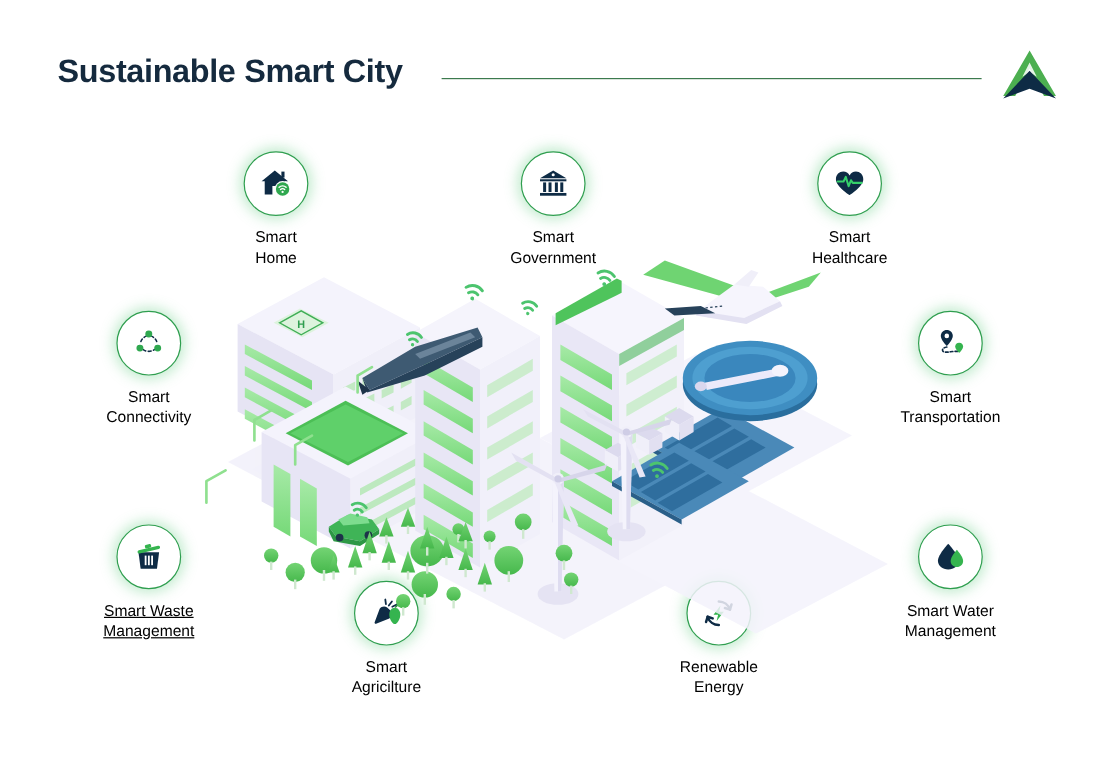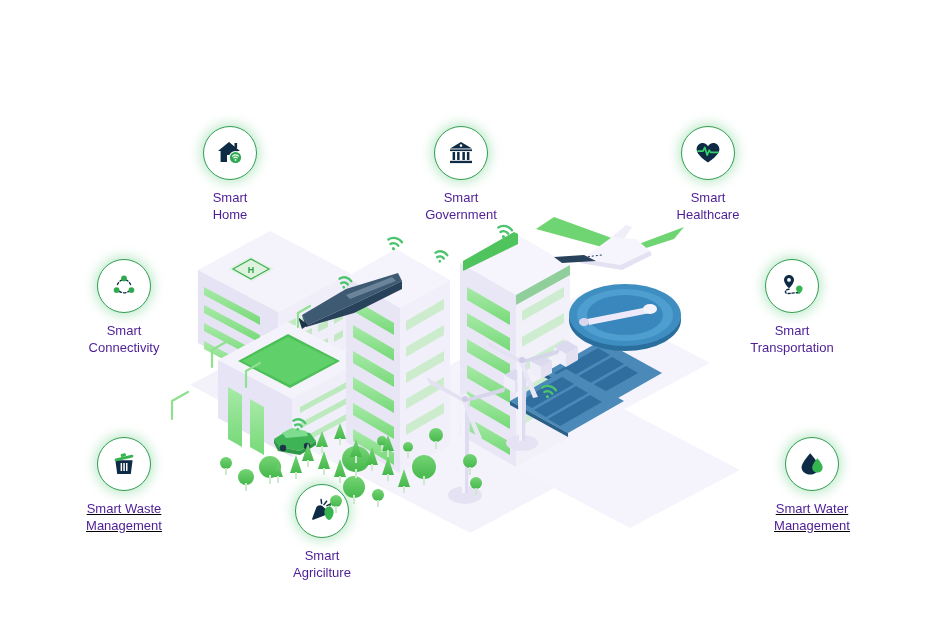--- a/index.html
+++ b/index.html
@@ -31,33 +31,44 @@
     width:52px;height:52px;border-radius:50%;
     border:1.4px solid #2f9e4f;background:#ffffff;
     margin:0 auto;
     box-shadow:0 0 11px 3px rgba(76,196,110,0.34);
     display:flex;align-items:center;justify-content:center;
     position:relative;
   }
   .circle svg{display:block;}
   .label{
     margin-top:9px;
-    font-size:13px;line-height:17px;color:#4c1d95;
+    font-size:13px;line-height:17px;color:#000000;
     white-space:pre-line;
   }
 
   
   .illus{position:absolute;left:150px;top:195px;width:640px;height:360px;}
   .illus svg{display:block;}
 </style>
 </head>
 <body>
 
 <div class="stage">
 
+  <div class="header">
+    <div class="title">Sustainable Smart City</div>
+    <div class="rule"></div>
+    <div class="logo">
+      <svg width="48" height="44" viewBox="0 0 48 44">
+        <path d="M24 2 L46 40 L36 40 L24 17 L12 40 L2 40 Z" fill="#4caf50"></path>
+        <path d="M24 12 L30 24 L24 20 L18 24 Z" fill="#ffffff" opacity="0.85"></path>
+        <path d="M24 19 L46 42 L24 34 L2 42 Z" fill="#0e2b45"></path>
+      </svg>
+    </div>
+  </div>
 
   <div class="node" style="left:190px;top:126px;width:80px;">
     <div class="circle">
       <svg width="28" height="28" viewBox="0 0 28 28">
         <path d="M13 3 L24 12 L21.4 12 L21.4 23 L15 23 L15 16 L11 16 L11 23 L4.6 23 L4.6 12 L2 12 Z" fill="#0e2b45"></path>
         <rect x="18.5" y="4" width="2.6" height="5" fill="#0e2b45"></rect>
         <circle cx="19.5" cy="18.5" r="6.6" fill="#ffffff"></circle>
         <circle cx="19.5" cy="18.5" r="5.6" fill="#2fa84f"></circle>
         <path d="M16.6 17.1 a4.1 4.1 0 0 1 5.8 0" stroke="#ffffff" stroke-width="1.2" fill="none" stroke-linecap="round"></path>
         <path d="M17.8 18.9 a2.4 2.4 0 0 1 3.4 0" stroke="#ffffff" stroke-width="1.2" fill="none" stroke-linecap="round"></path>
@@ -134,21 +145,21 @@
         <g transform="rotate(-13 14 8)">
           <rect x="4.4" y="6.6" width="19.2" height="2.8" rx="1.4" fill="#35b44f"></rect>
           <rect x="11.4" y="3.6" width="5.2" height="3" rx="1" fill="#35b44f"></rect>
         </g>
       </svg>
     </div>
     <div class="label">Smart Waste
 Management</div>
   </div>
 
-  <div class="node" style="left:751px;top:437px;width:122px;text-decoration:underline;">
+  <div class="node" style="left:731px;top:437px;width:122px;">
     <div class="circle">
       <svg width="28" height="28" viewBox="0 0 28 28">
         <path d="M12.2 3.2 C12.2 3.2 3.6 12.4 3.6 17.3 C3.6 21.6 7.4 24.6 12.2 24.6 C17 24.6 20.8 21.6 20.8 17.3 C20.8 12.4 12.2 3.2 12.2 3.2 Z" fill="#0e2b45"></path>
         <path d="M19.4 8.2 C19.4 8.2 14.2 14 14.2 17.4 C14.2 20.4 16.5 22.4 19.4 22.4 C22.3 22.4 24.6 20.4 24.6 17.4 C24.6 14 19.4 8.2 19.4 8.2 Z" fill="#35b44f"></path>
       </svg>
     </div>
     <div class="label">Smart Water
 Management</div>
   </div>
 
@@ -158,20 +169,33 @@
         <path d="M14.6 9.2 C12.4 7.6 9.8 8.4 8.4 10.2 L4.2 21.6 C3.9 22.4 4.6 23.1 5.4 22.8 L16.4 18.4 C18.4 17 19.2 14.2 17.6 12 Z" fill="#0e2b45"></path>
         <path d="M16 7.6 L18.6 4.2 M18.9 8.6 L22.6 6.8 M13.6 6.4 L13.1 2.6" stroke="#0e2b45" stroke-width="1.5" stroke-linecap="round"></path>
         <path d="M21 9.4 C18.4 9.4 16.4 11.8 16.4 15 C16.4 18.8 19 23 21 23 C23 23 25.6 18.8 25.6 15 C25.6 11.8 23.6 9.4 21 9.4 Z" fill="#35b44f"></path>
         <path d="M21 9.6 C21 8 22.2 6.6 23.8 6.3 C23.9 7.9 22.7 9.4 21 9.6 Z" fill="#2b8f3f"></path>
       </svg>
     </div>
     <div class="label">Smart
 Agricilture</div>
   </div>
 
+  <div class="node" style="left:541px;top:484px;width:116px;">
+    <div class="circle">
+      <svg width="28" height="28" viewBox="0 0 28 28">
+        <path d="M14 4.2 A9.8 9.8 0 0 1 23.3 11" stroke="#0e2b45" stroke-width="2.1" fill="none" stroke-linecap="round"></path>
+        <path d="M14 23.8 A9.8 9.8 0 0 1 4.7 17" stroke="#0e2b45" stroke-width="2.1" fill="none" stroke-linecap="round"></path>
+        <path d="M23.3 11 L24.6 6.7 M23.3 11 L19.1 9.7" stroke="#0e2b45" stroke-width="2.1" fill="none" stroke-linecap="round"></path>
+        <path d="M4.7 17 L3.4 21.3 M4.7 17 L8.9 18.3" stroke="#0e2b45" stroke-width="2.1" fill="none" stroke-linecap="round"></path>
+        <path d="M15.4 7.6 L9.6 15.2 L13.4 15.2 L12.2 20.6 L18.2 12.8 L14.3 12.8 Z" fill="#35b44f"></path>
+      </svg>
+    </div>
+    <div class="label">Renewable
+Energy</div>
+  </div>
 
   <div class="illus">
     <svg width="640" height="360" viewBox="0 0 640 360">
       <defs>
         <linearGradient id="gBand" x1="0" y1="0" x2="0" y2="1">
           <stop offset="0" stop-color="#a8eaa8"></stop>
             <stop offset="1" stop-color="#76d978"></stop>
         </linearGradient>
         <linearGradient id="gTree" x1="0" y1="0" x2="0" y2="1">
           <stop offset="0" stop-color="#74d474"></stop>

